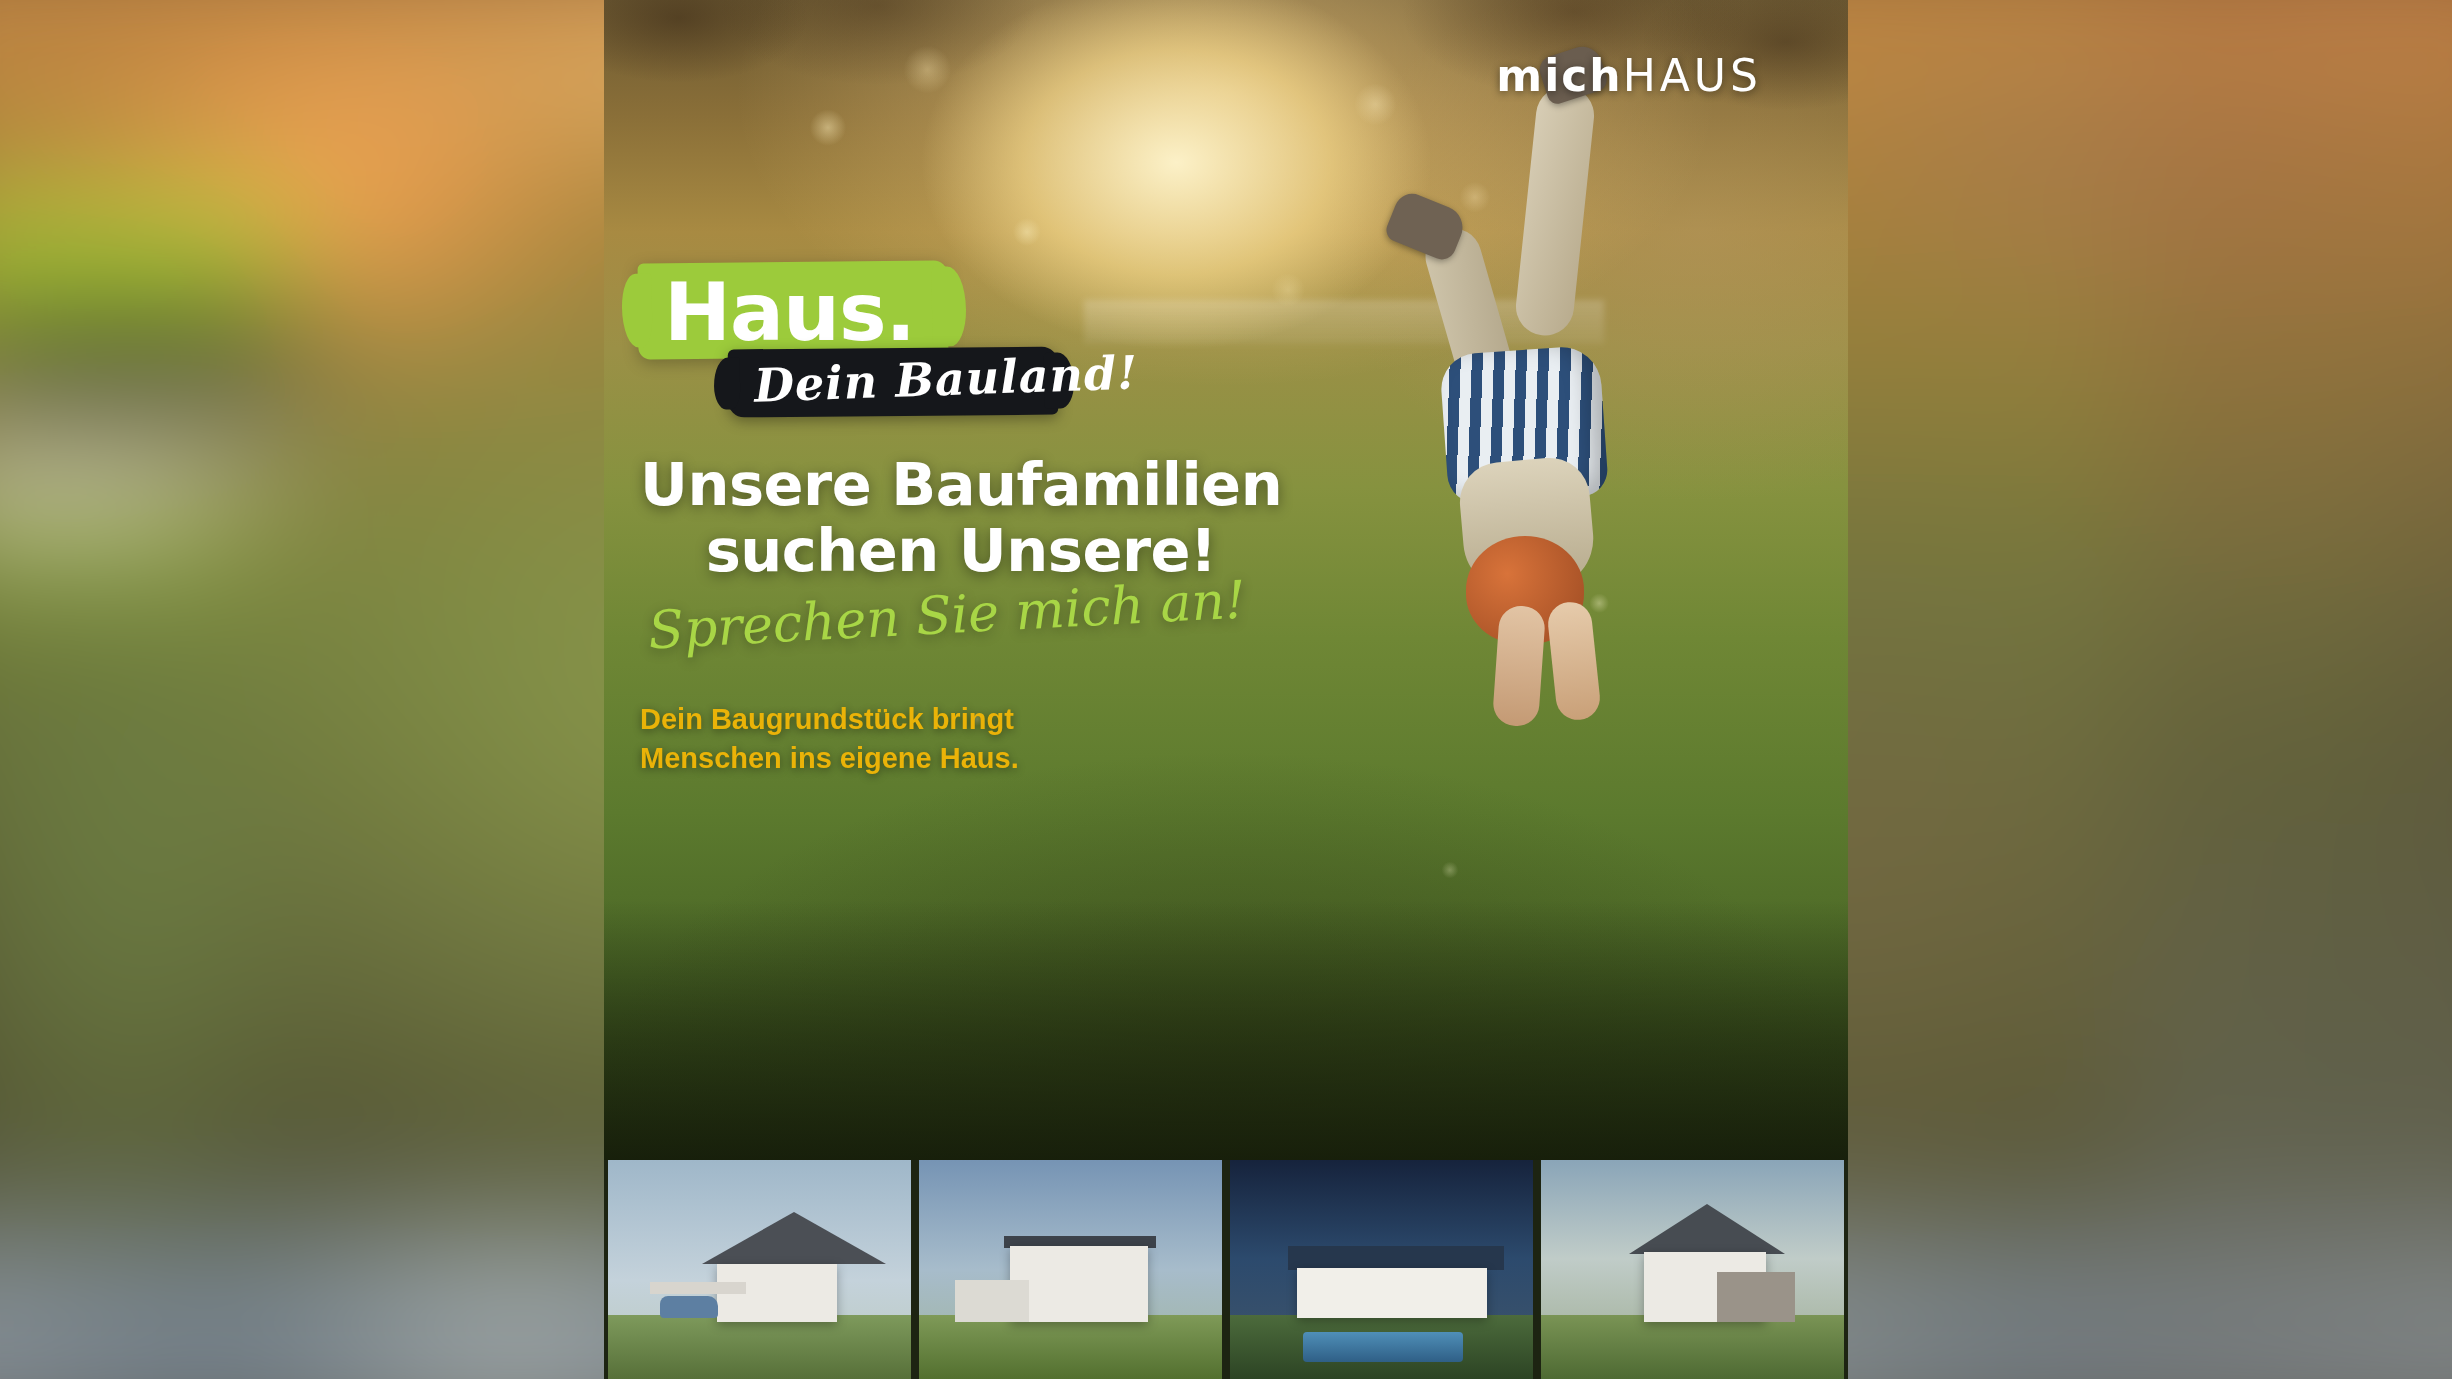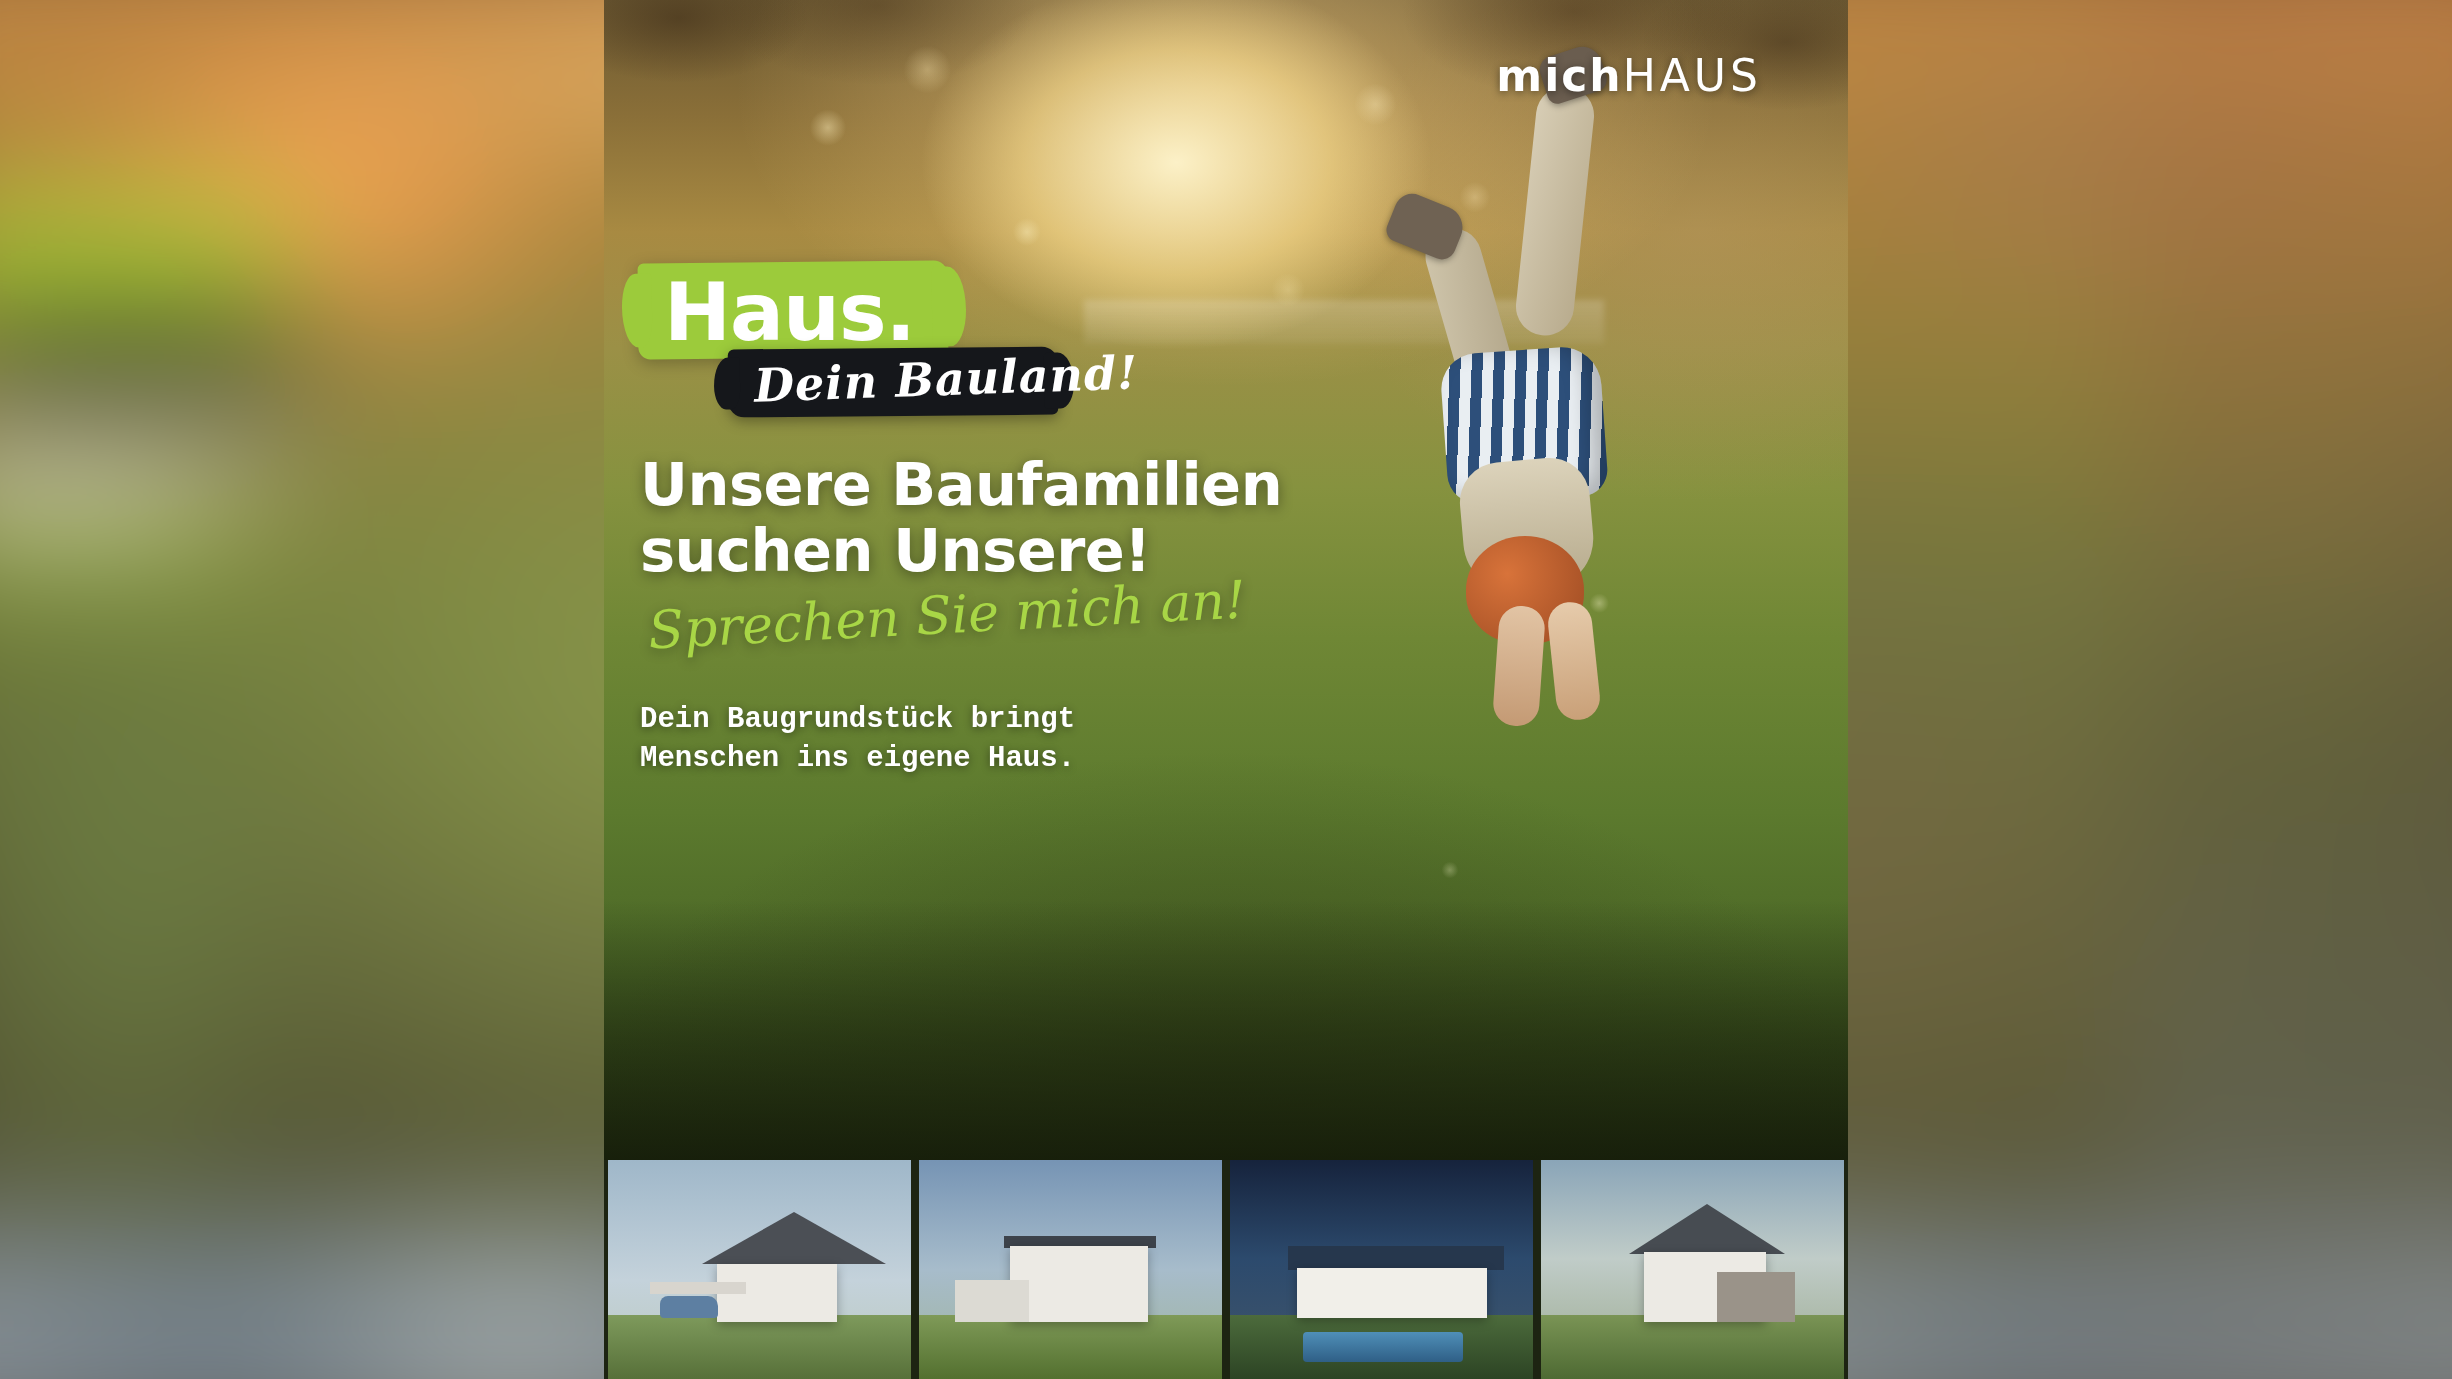--- a/index.html
+++ b/index.html
@@ -322,40 +322,41 @@
   .headline {
     position: absolute;
     left: 36px; top: 452px;
     color: #ffffff;
     font-size: 59px;
     font-weight: 700;
     line-height: 66px;
     font-family: "DejaVu Sans", sans-serif;
     letter-spacing: -0.5px;
     text-shadow: 0 3px 14px rgba(0,0,0,0.4);
+    text-align: center;
   }
   .subline {
     position: absolute;
     left: 44px; top: 585px;
     color: #a8d646;
     font-size: 52px;
     font-style: italic;
     font-family: "DejaVu Serif", serif;
     transform: rotate(-3deg);
     white-space: nowrap;
     text-shadow: 0 3px 12px rgba(0,0,0,0.35);
   }
   .tagline {
     position: absolute;
     left: 36px; top: 700px;
-    color: #ffffff;
+    color: #eab308;
     font-size: 29px;
     font-weight: 700;
     line-height: 39px;
-    font-family: Liberation Mono, monospace;
+    font-family: Liberation Sans, sans-serif;
     text-shadow: 0 2px 8px rgba(0,0,0,0.45);
   }
 
   
   .strip {
     position: absolute;
     left: 0; bottom: 0;
     width: 1244px; height: 219px;
     display: flex;
     gap: 8px;

